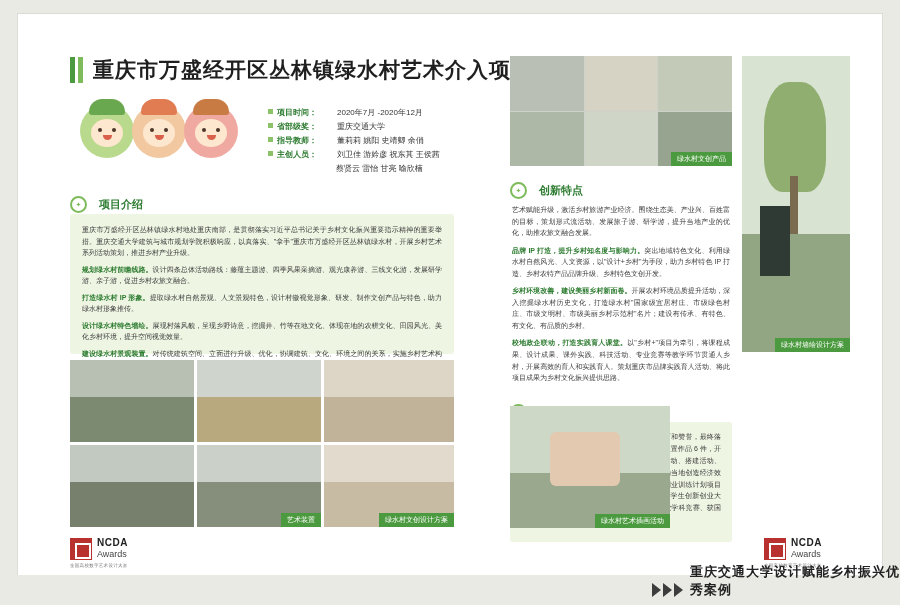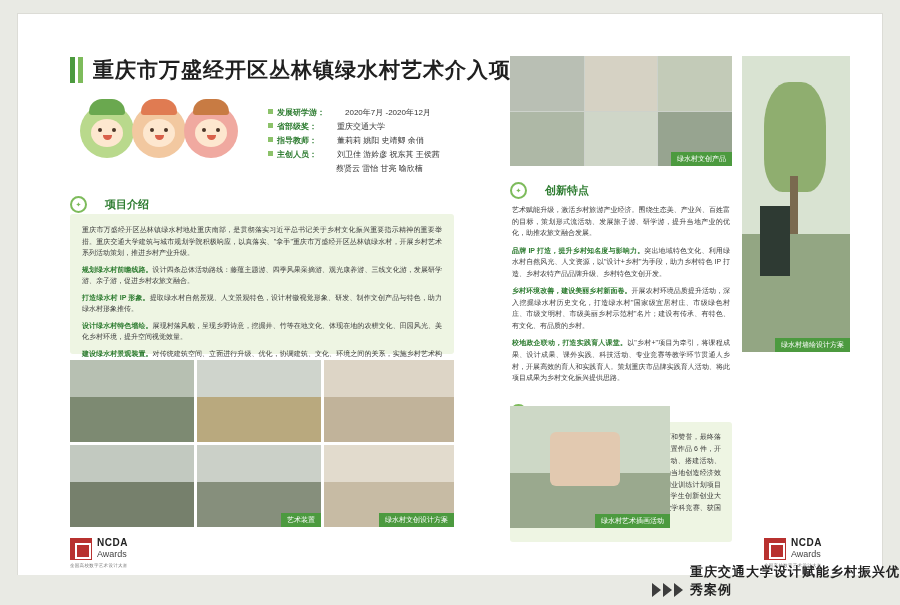--- a/index.html
+++ b/index.html
@@ -38,21 +38,21 @@
   .mascot .eye.l{left:18px;} .mascot .eye.r{left:32px;}
   .mascot .mouth{position:absolute;left:23px;top:31px;width:9px;height:5px;border-radius:0 0 9px 9px;background:#d9604a;}
   
   .meta{position:absolute;left:250px;top:92px;width:200px;font-size:8px;line-height:1.75;color:#333;}
   .meta .row{display:flex;}
   .meta .k{color:#2f7d32;font-weight:bold;white-space:nowrap;}
   .meta .k:before{content:"";display:inline-block;width:5px;height:5px;background:#8cc26a;margin-right:4px;transform:translateY(-1px);}
   .meta .v{margin-left:20px;color:#333;}
   .meta .cont{margin-left:68px;color:#333;}
   
-  .sec-head{display:flex;align-items:center;gap:18px;font-size:11px;font-weight:bold;color:#2f7d32;}
+  .sec-head{display:flex;align-items:center;gap:12px;font-size:11px;font-weight:bold;color:#2f7d32;}
   .sec-head .dot{
     width:13px;height:13px;border-radius:50%;border:2px solid #7dbb5b;
     display:flex;align-items:center;justify-content:center;font-size:7px;color:#7dbb5b;
   }
   
   .intro-head{position:absolute;left:52px;top:182px;}
   .intro-box{
     position:absolute;left:52px;top:200px;width:384px;height:140px;
     background:#eef5e3;border-radius:3px;padding:10px 12px;box-sizing:border-box;
   }
@@ -131,21 +131,21 @@
       <div class="hat"></div>
         <div class="face"></div>
         <div class="eye l"></div>
         <div class="eye r"></div>
         <div class="mouth"></div>
     </div>
   </div>
 
   <div class="meta">
     <div class="row">
-        <span class="k">发展研学游：</span>
+        <span class="k">项目时间：</span>
         <span class="v">2020年7月 -2020年12月</span>
       </div>
     <div class="row">
         <span class="k">省部级奖：</span>
         <span class="v">重庆交通大学</span>
       </div>
     <div class="row">
         <span class="k">指导教师：</span>
         <span class="v">董莉莉  姚阳  史靖卿  余俏</span>
       </div>

